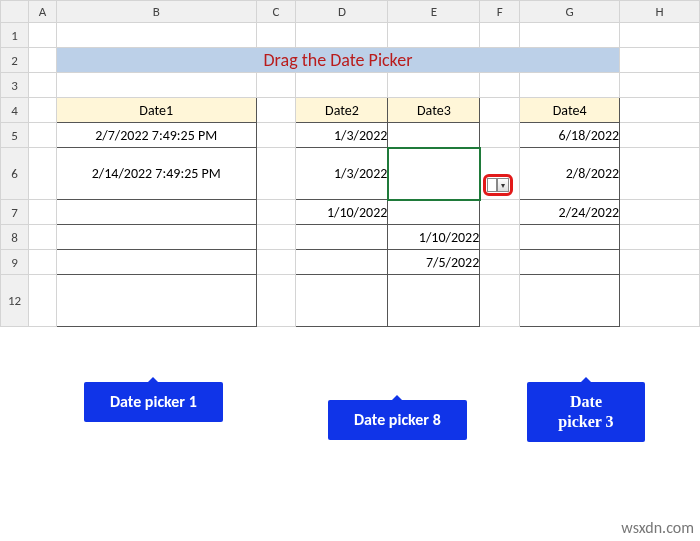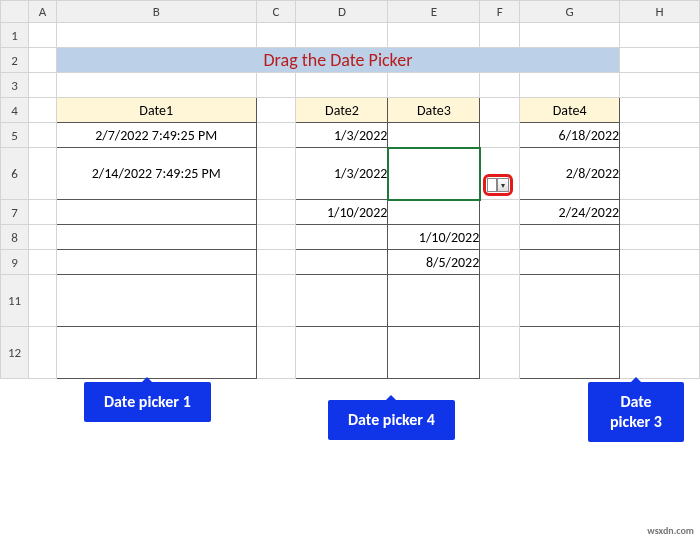--- a/index.html
+++ b/index.html
@@ -105,44 +105,43 @@
     color: #333;
     background: linear-gradient(#fff,#ddd);
   }
 
   .callout {
     position: absolute;
     background: #1034e8;
     color: #fff;
     font-weight: bold;
     font-size: 16px;
-    padding: 10px 20px;
+    padding: 10px 26px;
     text-align: center;
     z-index: 6;
     border-radius: 2px;
     line-height: 1.25;
   }
   .callout::after {
     content: "";
     position: absolute;
     top: -12px;
     left: 50%;
     transform: translateX(-50%);
     border: 7px solid transparent;
     border-bottom-color: #1034e8;
   }
 
   .watermark {
     position: absolute;
     right: 6px;
     bottom: 4px;
-    font-size: 10px;
+    font-size: 16px;
     color: #777;
     z-index: 10;
-    font-weight: bold;
   }
 </style>
 </head>
 <body>
 
 <table class="sheet">
   <colgroup>
     <col style="width:28px">
     <col class="col-A">
       <col class="col-B">
@@ -249,32 +248,21 @@
       <td></td>
       <td class="bord-cell"></td>
       <td></td>
     </tr>
     <tr>
       <th class="rowhdr">9</th>
       <td></td>
       <td class="bord-cell"></td>
       <td></td>
       <td class="bord-cell"></td>
-      <td class="bord-cell r">8/5/2022</td>
-      <td></td>
-      <td class="bord-cell"></td>
-      <td></td>
-    </tr>
-    <tr class="tall">
-      <th class="rowhdr">11</th>
-      <td></td>
-      <td class="bord-cell"></td>
-      <td></td>
-      <td class="bord-cell"></td>
-      <td class="bord-cell"></td>
+      <td class="bord-cell r">7/5/2022</td>
       <td></td>
       <td class="bord-cell"></td>
       <td></td>
     </tr>
     <tr class="tall">
       <th class="rowhdr">12</th>
       <td></td>
       <td class="bord-cell"></td>
       <td></td>
       <td class="bord-cell"></td>
@@ -285,16 +273,16 @@
     </tr>
   </tbody>
 </table>
 
 <div class="picker-widget" style="top:174px; left:483px;">
   <div class="box"></div>
   <div class="arrow">▾</div>
 </div>
 
 <div class="callout" style="top:382px; left:84px;">Date picker 1</div>
-<div class="callout" style="top:400px; left:328px;">Date picker 4</div>
-<div class="callout" style="top:382px; left:588px; width:96px;">Date picker 3</div>
+<div class="callout" style="top:400px; left:328px;">Date picker 8</div>
+<div class="callout" style="top:382px; left:527px; width:118px;font-family:Liberation Serif, serif;">Date picker 3</div>
 
 <div class="watermark">wsxdn.com</div>
 
 </body></html>

